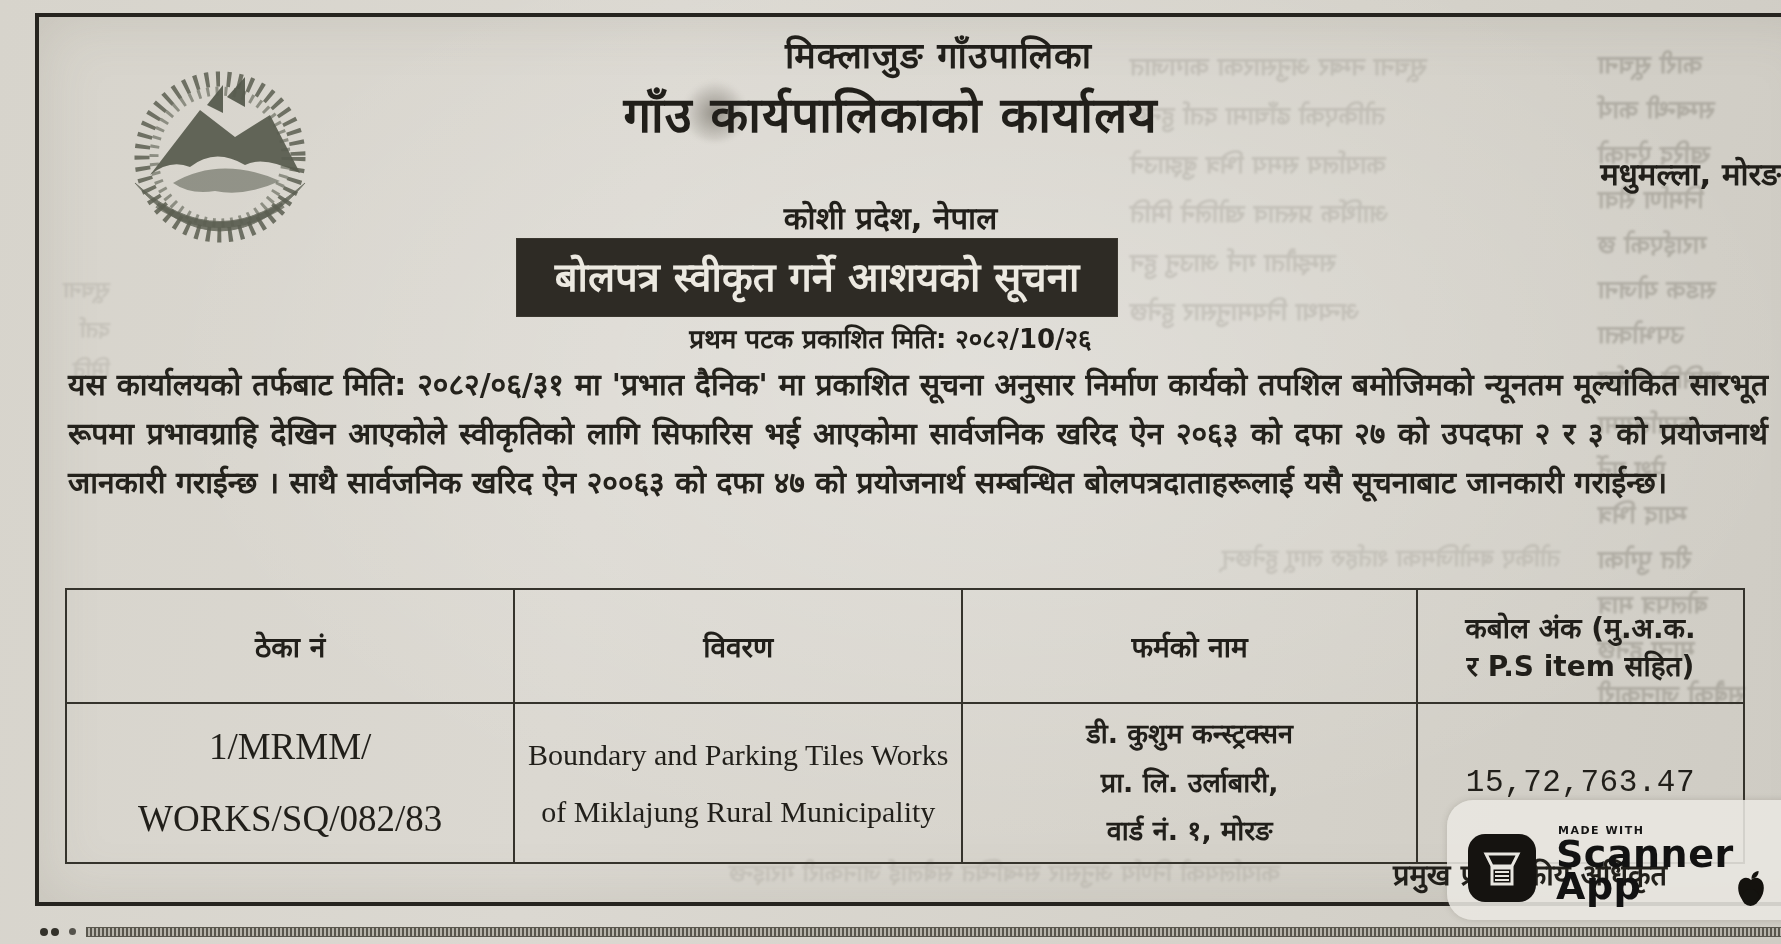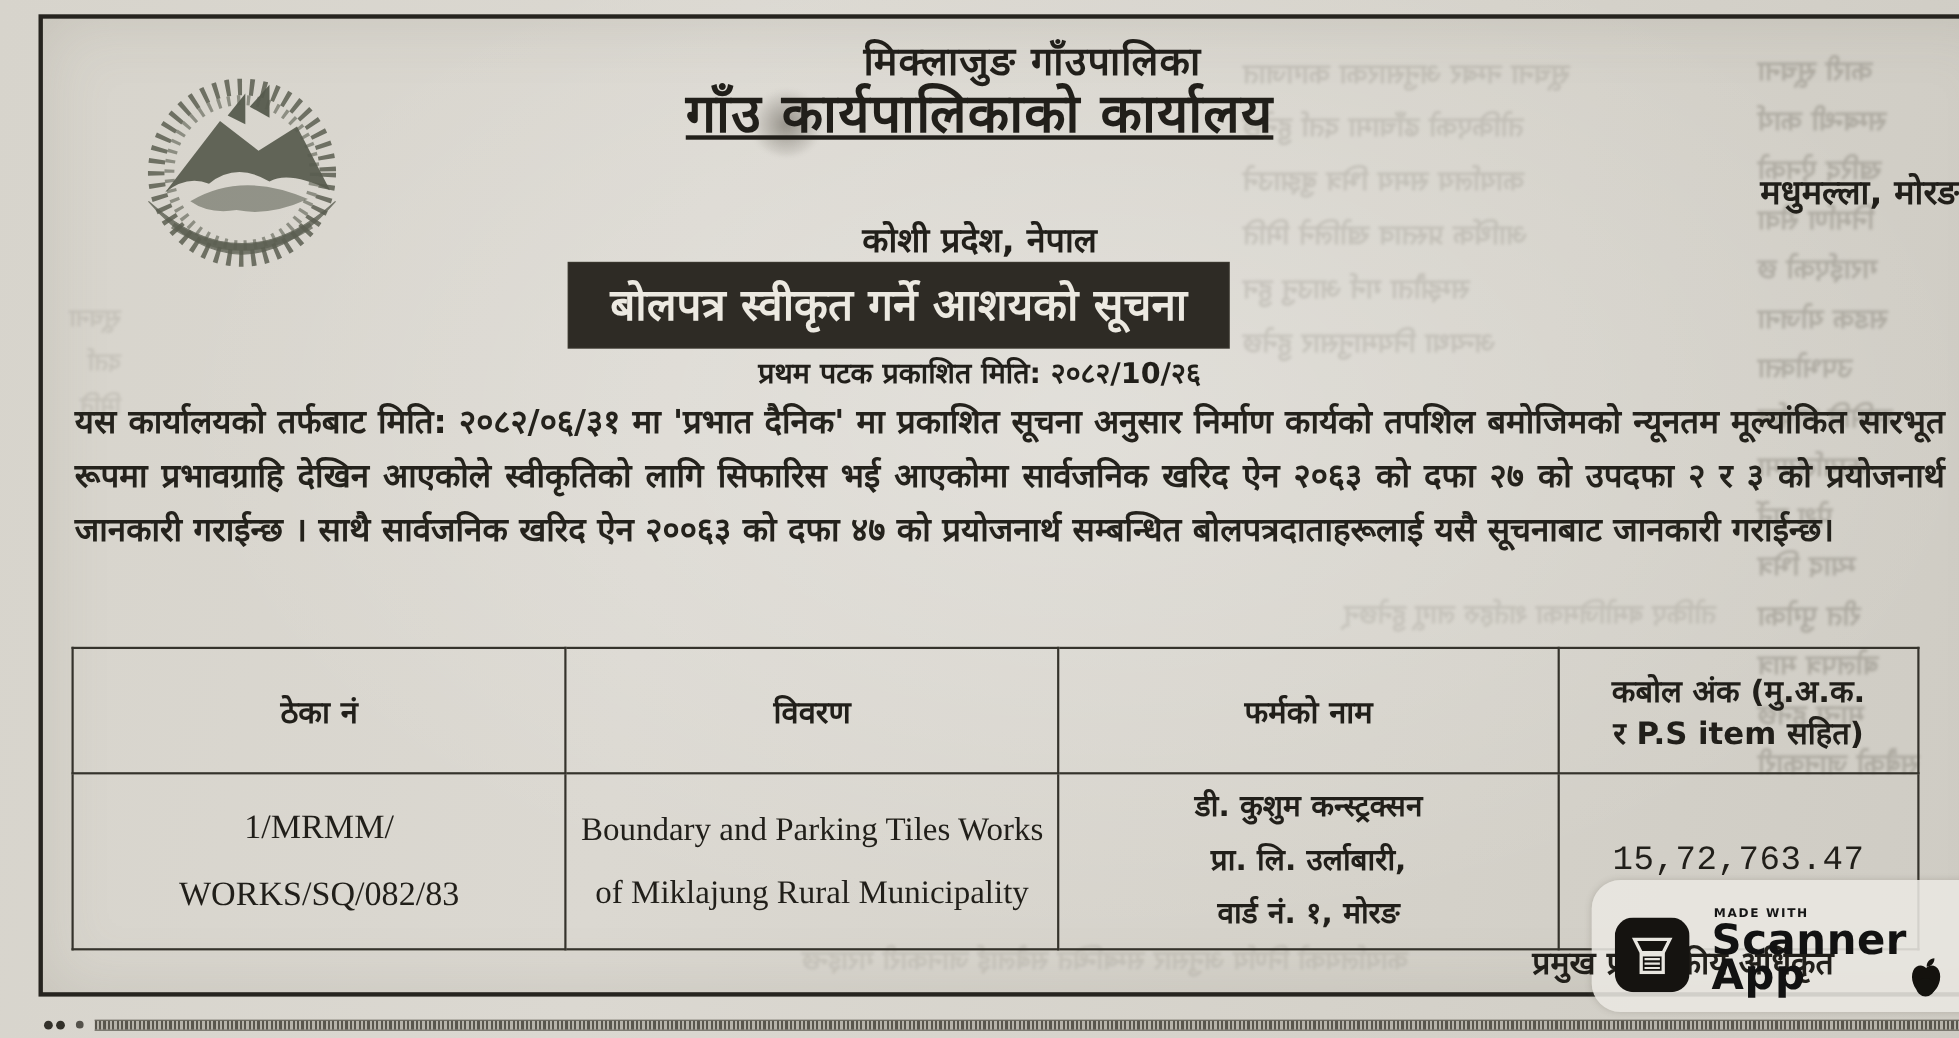--- a/index.html
+++ b/index.html
@@ -17,21 +17,21 @@
   .pre{white-space:pre-line;}
   
   #frame{
     left:35px;top:13px;width:1790px;height:885px;
     border:4.5px solid #26241f;
     box-shadow:inset 0 0 60px rgba(120,115,100,.18);
   }
   
   .center-line{left:0;width:1781px;text-align:center;font-weight:700;}
   #org1{top:30px;font-size:36px;letter-spacing:1px;padding-left:48px;}
-  #org2{top:68px;font-size:49px;letter-spacing:1px;text-decoration:underline;}
+  #org2{top:80px;font-size:49px;letter-spacing:1px;}
   #addr{top:152px;font-size:31px;text-align:right;}
   #prov{top:196px;font-size:31px;}
   #banner{
     left:517px;top:239px;width:600px;
     background:#2e2b25;color:#ece9e1;
     text-align:center;font-weight:700;font-size:40px;
     padding:9px 0 13px 0;
     box-shadow:0 0 0 1px #3a372f;
   }
   #pubdate{top:320px;font-size:26px;}
@@ -56,21 +56,21 @@
   }
   #notice-table th,#notice-table td{
     border:2px solid #35332c;
     text-align:center;vertical-align:middle;
     padding:6px 10px;
   }
   #notice-table th{height:100px;font-size:28px;font-weight:700;}
   #notice-table td{height:140px;}
   .col1{width:26.8%;} .col2{width:26.8%;} .col3{width:27.2%;} .col4{width:19.2%;}
   .serif{font-family:"Liberation Serif", serif;}
-  .cell-contract{font-size:31px;line-height:1.95;}
+  .cell-contract{font-size:37px;line-height:1.95;}
   .cell-desc{font-size:30px;line-height:1.9;}
   .cell-firm{font-size:27px;line-height:1.8;font-weight:600;}
   .cell-amount{font-size:31px;letter-spacing:.5px;font-family:Liberation Mono, monospace;}
   
   #signature{left:1310px;top:854px;width:440px;text-align:center;font-size:29px;font-weight:700;z-index:3;}
   
   #wm-box{
     left:1447px;top:800px;width:370px;height:120px;border-radius:26px;
     background:rgba(233,231,225,.88);
     box-shadow:0 0 6px rgba(100,95,85,.25);

